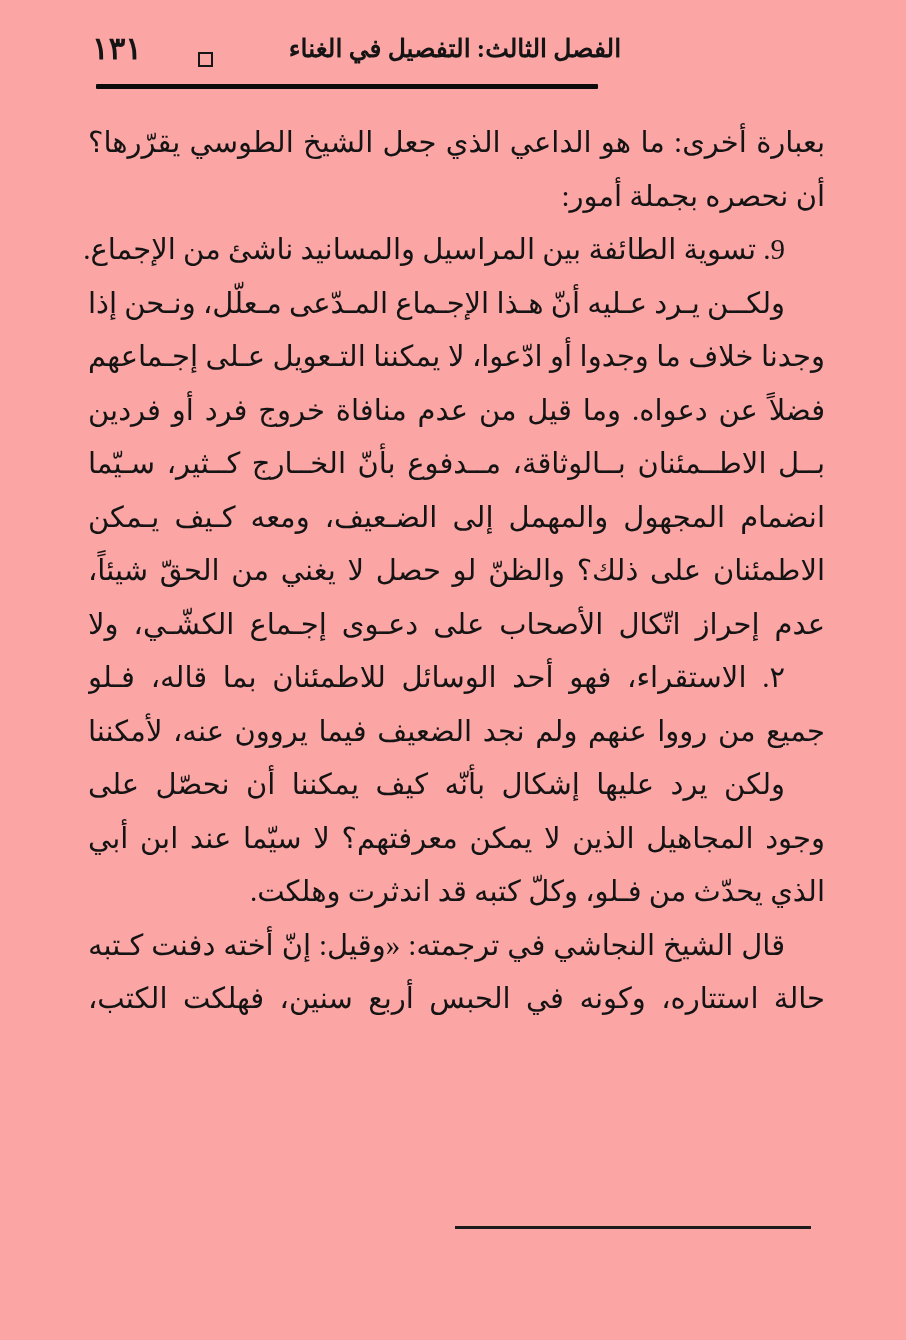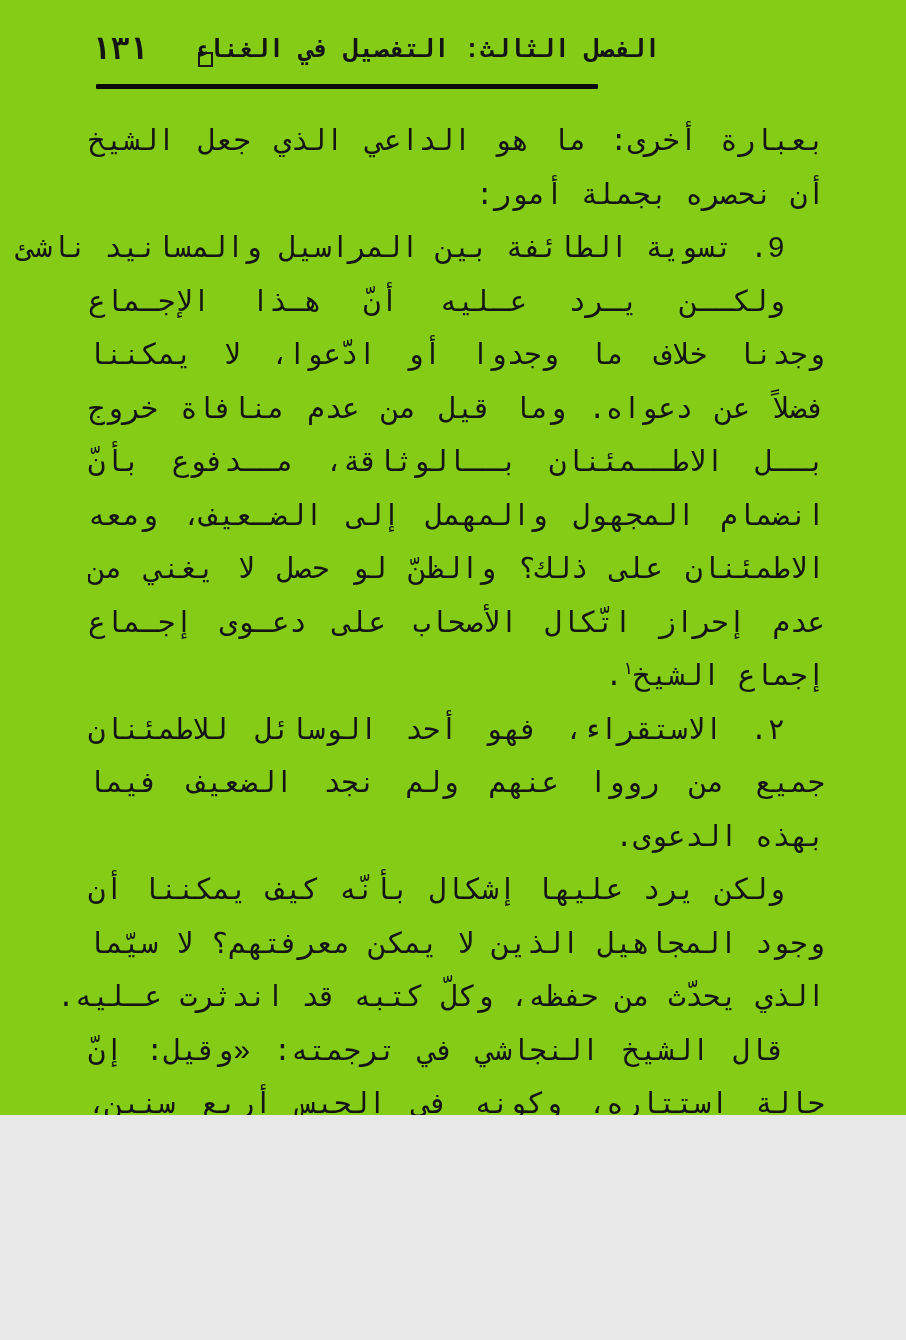--- a/index.html
+++ b/index.html
@@ -1,39 +1,40 @@
 <!DOCTYPE html>
 <html lang="ar" dir="rtl"><head>
 <meta charset="utf-8">
 <style>
   html,body{margin:0;padding:0;background:#e8e8e8;}
   .page{
     position:relative;
-    width:906px;height:1115px;
-    background:#84cc16;
+    width:906px;height:1340px;
+    background:#fca5a5;
     color:#141414;
-    font-family:Liberation Mono, monospace;
+    font-family:Liberation Serif, serif;
     overflow:hidden;
     direction:rtl;
   }
   
   .pagenum{
     position:absolute;left:92px;top:30px;
     font-size:31px;font-weight:bold;
     letter-spacing:2px;
     direction:rtl;
   }
   .sq{
     position:absolute;left:198px;top:52px;
     width:11px;height:11px;
     border:2px solid #161616;
     background:transparent;
   }
   .chapter-title{
     position:absolute;left:250px;top:34px;width:410px;
+    text-align:center;
     font-size:25px;font-weight:bold;
     white-space:nowrap;
   }
   .header-rule{
     position:absolute;left:96px;top:84px;
     width:502px;height:5px;
     background:#0b0b0b;
     border-radius:1px;
   }
   
@@ -91,26 +92,24 @@
     <div class="line j"><span>بعبارة أخرى: ما هو الداعي الذي جعل الشيخ الطوسي يقرّرها؟ ويمكن</span></div>
     <div class="line"><span>أن نحصره بجملة أمور:</span></div>
     <div class="line in"><span>9. تسوية الطائفة بين المراسيل والمسانيد ناشئ من الإجماع.</span></div>
     <div class="line j in"><span>ولكــن يـرد عـليه أنّ هـذا الإجـماع المـدّعى مـعلّل، ونـحن إذا</span></div>
     <div class="line j"><span>وجدنا خلاف ما وجدوا أو ادّعوا، لا يمكننا التـعويل عـلى إجـماعهم</span></div>
     <div class="line j"><span>فضلاً عن دعواه. وما قيل من عدم منافاة خروج فرد أو فردين بالظنّ</span></div>
     <div class="line j"><span>بــل الاطــمئنان بــالوثاقة، مــدفوع بأنّ الخــارج كــثير، سـيّما مـع</span></div>
     <div class="line j"><span>انضمام المجهول والمهمل إلى الضـعيف، ومعه كـيف يـمكن حـصول</span></div>
     <div class="line j"><span>الاطمئنان على ذلك؟ والظنّ لو حصل لا يغني من الحقّ شيئاً، هذا مع</span></div>
     <div class="line j"><span>عدم إحراز اتّكال الأصحاب على دعـوى إجـماع الكشّـي، ولا عـلى</span></div>
-    <div class="line"><span>إجماع الشيخ</span><sup class="fnref">١</sup><span>.</span></div>
     <div class="line j in"><span>٢. الاستقراء، فهو أحد الوسائل للاطمئنان بما قاله، فـلو اسـتقصينا</span></div>
     <div class="line j"><span>جميع من رووا عنهم ولم نجد الضعيف فيما يروون عنه، لأمكننا الوثوق</span></div>
-    <div class="line"><span>بهذه الدعوى.</span></div>
     <div class="line j in"><span>ولكن يرد عليها إشكال بأنّه كيف يمكننا أن نحصّل على الوثوق مع</span></div>
     <div class="line j"><span>وجود المجاهيل الذين لا يمكن معرفتهم؟ لا سيّما عند ابن أبي عـمير</span></div>
-    <div class="line"><span>الذي يحدّث من حفظه، وكلّ كتبه قد اندثرت عـليه.</span></div>
+    <div class="line"><span>الذي يحدّث من فـلو، وكلّ كتبه قد اندثرت وهلكت.</span></div>
     <div class="line j in"><span>قال الشيخ النجاشي في ترجمته: «وقيل: إنّ أخته دفنت كـتبه فـي</span></div>
     <div class="line j"><span>حالة استتاره، وكونه في الحبس أربع سنين، فهلكت الكتب، وقيل: بل</span></div>
   </div>
 
   <div class="fn-rule"></div>
 
 </div>
 
 </body></html>

